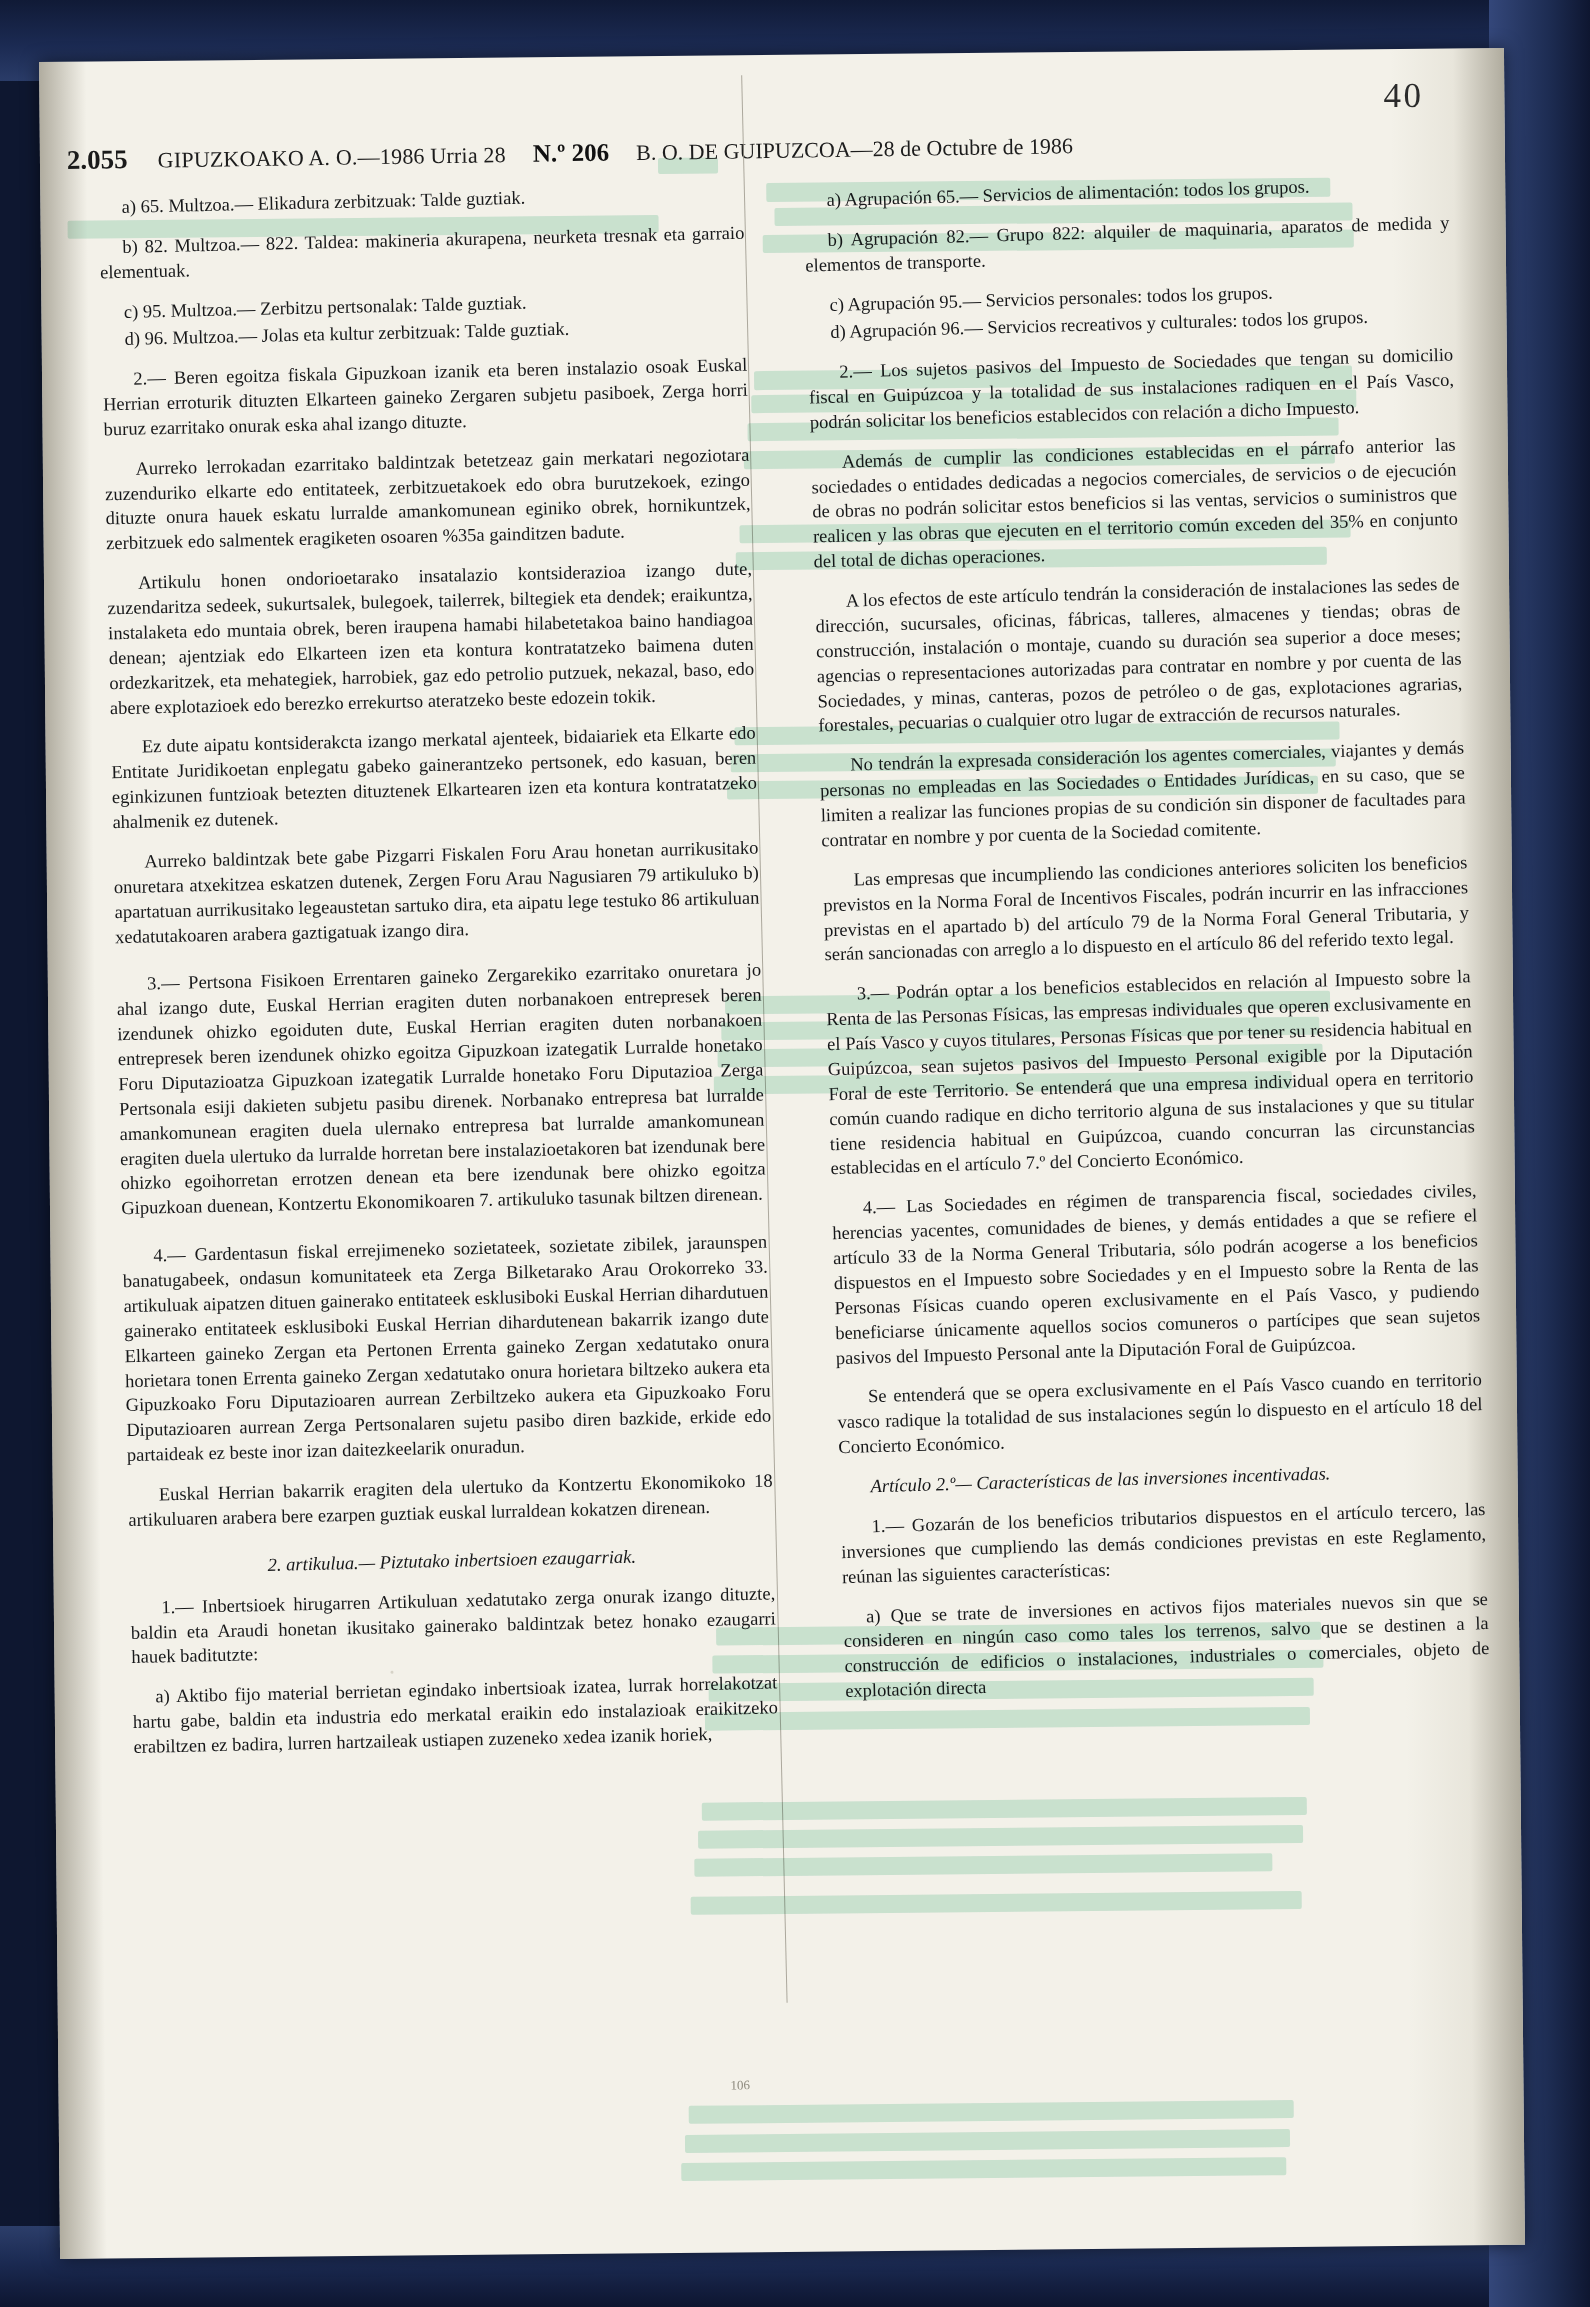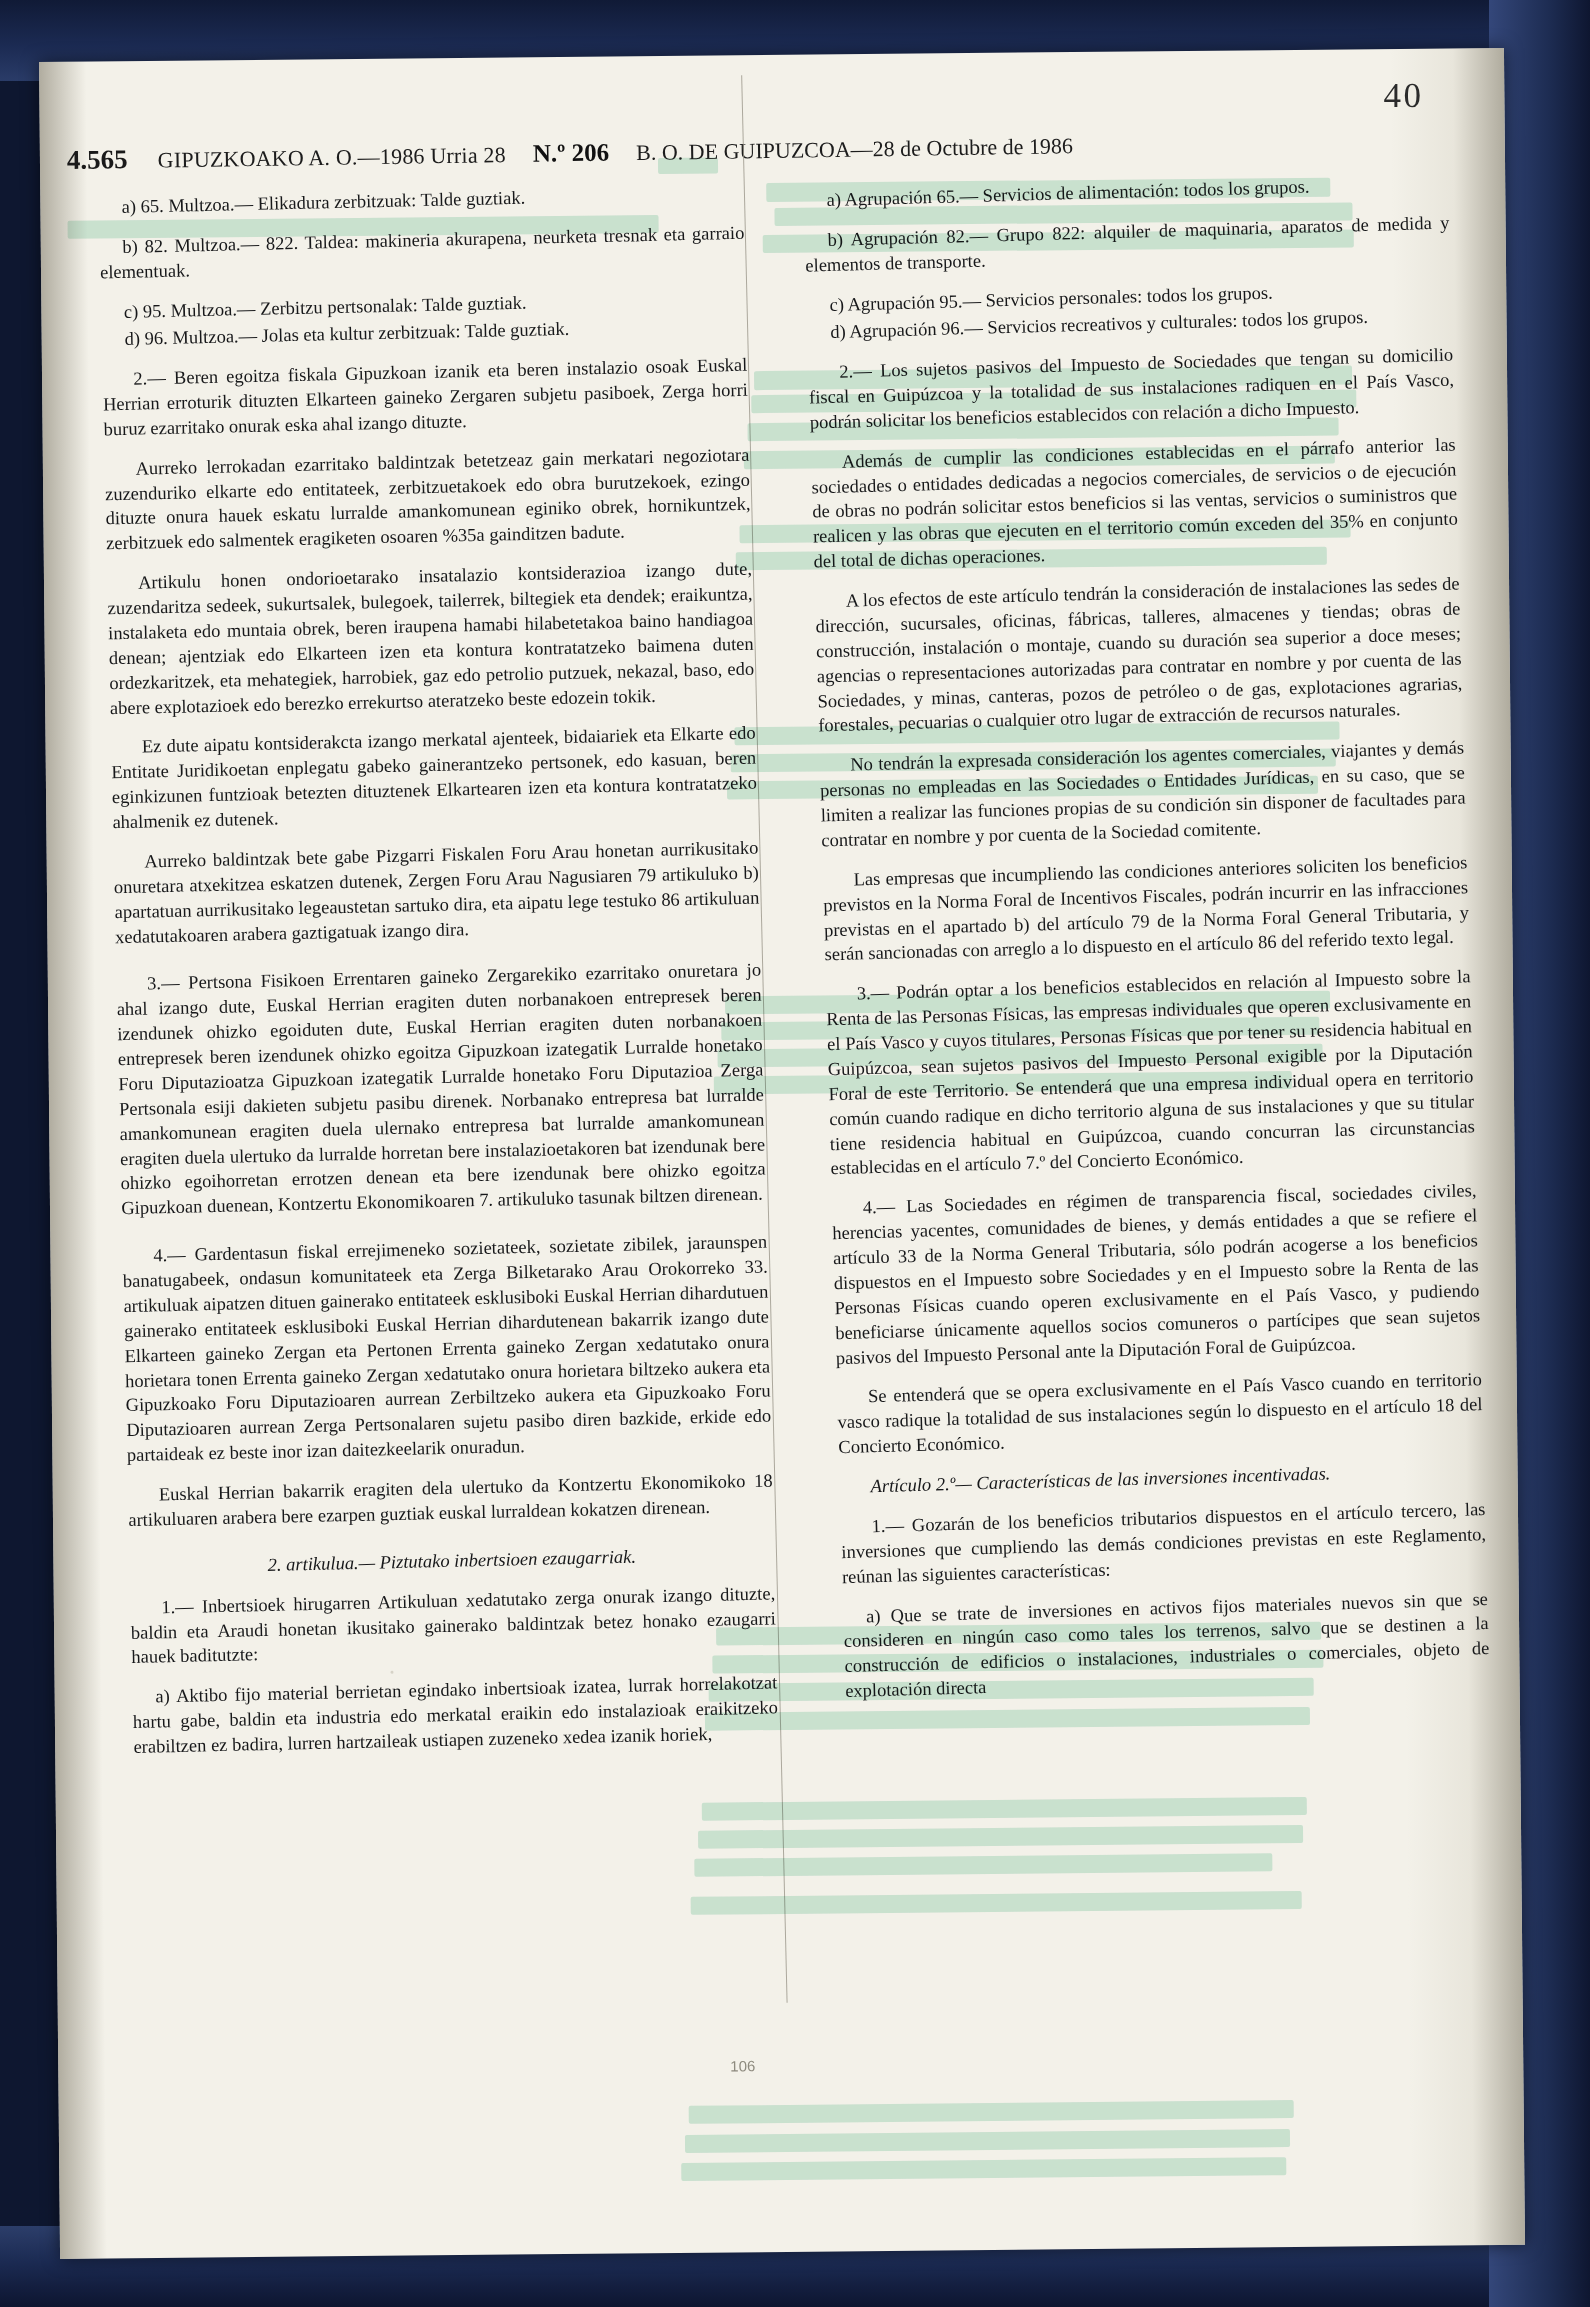--- a/index.html
+++ b/index.html
@@ -187,23 +187,24 @@
     background: #9fd9c0;
     opacity: 0.46;
     mix-blend-mode: multiply;
     border-radius: 2px;
     pointer-events: none;
   }
 
   
   .margin-note {
     position: absolute;
-    font-size: 15px;
+    font-size: 13px;
     color: #8d8a7e;
-    font-family: Liberation Sans, sans-serif;
+    font-family: Liberation Serif, serif;
+    margin-top: 20px;
   }
   .speck {
     position: absolute;
     background: #b9b5a5;
     border-radius: 50%;
     opacity: .5;
     pointer-events: none;
   }
 </style>
 </head>
@@ -217,21 +218,21 @@
 
   <div id="page">
     <div class="page-shadow-left"></div>
     <div class="page-curl-right"></div>
 
     <div id="content">
 
       <div class="folio">40</div>
 
       <div class="header-row">
-        <span class="hdr-folio-left">4.565</span>
+        <span class="hdr-folio-left">2.055</span>
         <span class="hdr-left">GIPUZKOAKO A. O.—1986 Urria 28</span>
         <span class="hdr-num">N.º 206</span>
         <span class="hdr-right">B. O. DE GUIPUZCOA—28 de Octubre de 1986</span>
       </div>
 
       <div class="divider"></div>
 
       <div class="columns">
 
         <div class="col col-left">

